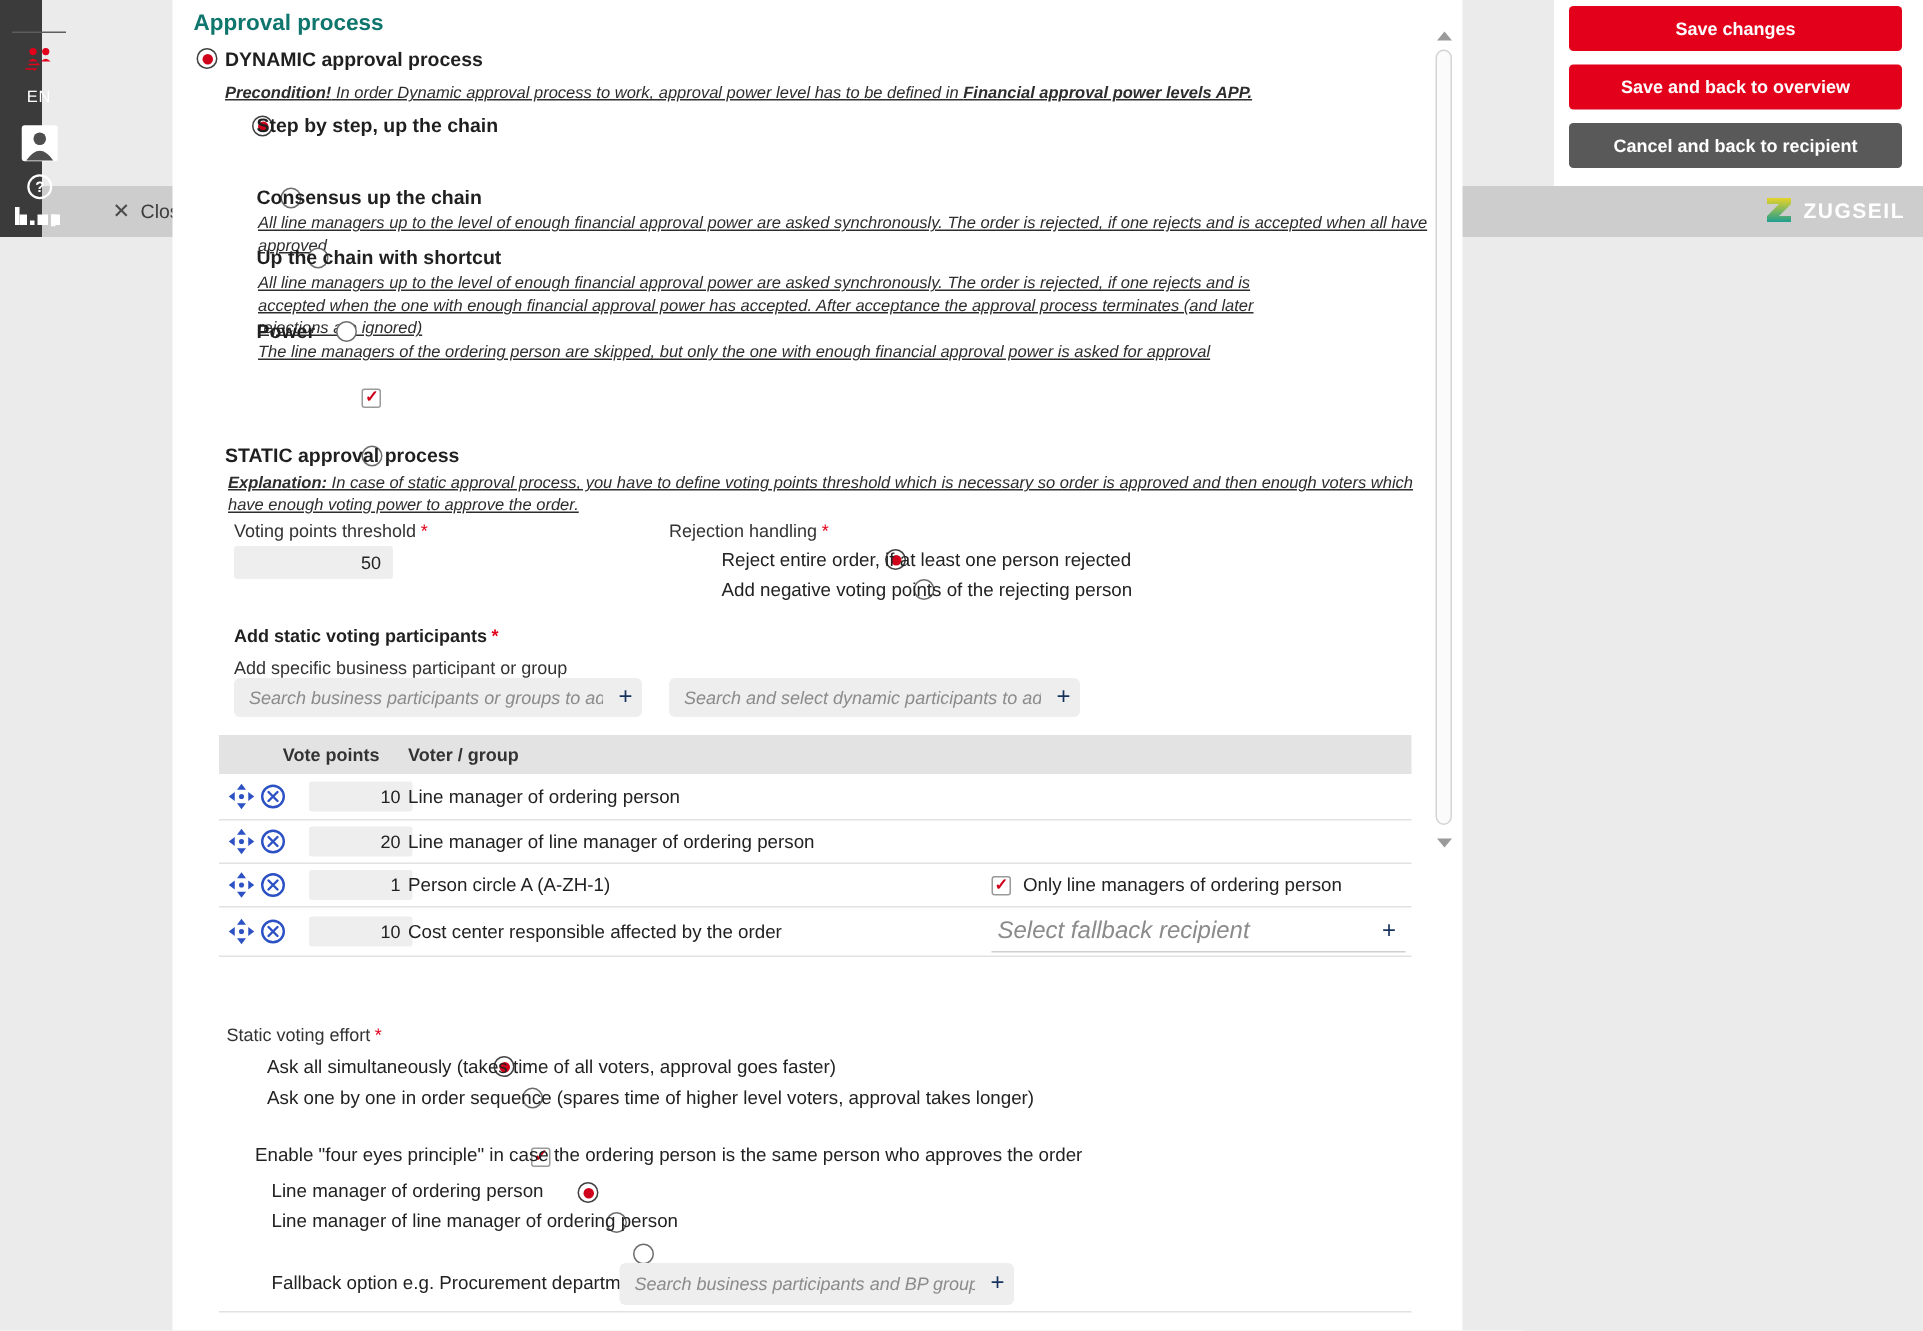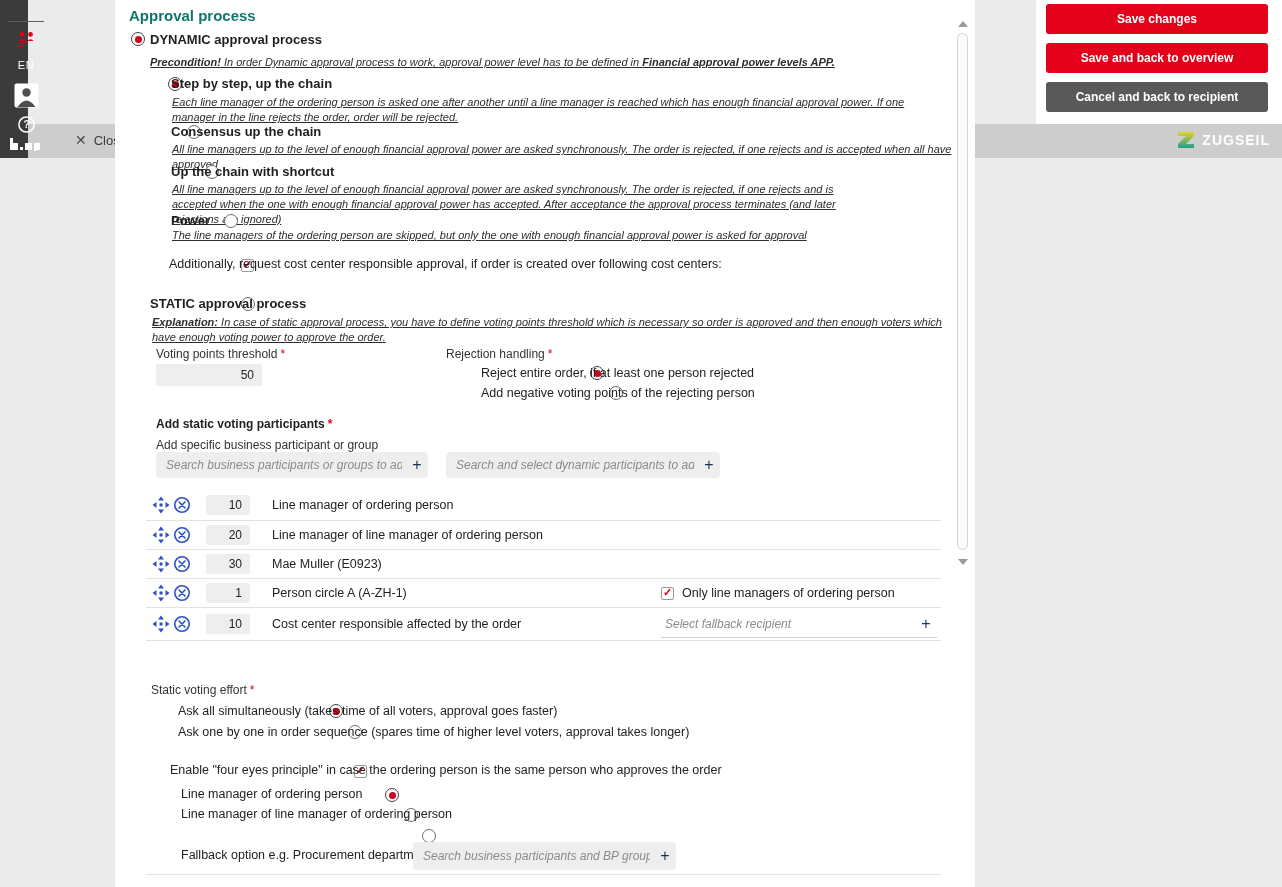--- a/index.html
+++ b/index.html
@@ -43,25 +43,25 @@
   .numin{background:#eeeeee;border:none;border-radius:2px;text-align:right;padding-right:8px;font-family:"Liberation Sans",sans-serif;font-size:12px;color:#222;box-sizing:border-box;}
   
   .tbl{position:absolute;left:31px;top:490px;width:795px;}
   .thead{height:26px;background:#e3e3e3;display:flex;align-items:center;}
   .th-points{width:107px;text-align:right;font-size:12px;font-weight:bold;color:#333;}
   .th-voter{margin-left:19px;font-size:12px;font-weight:bold;color:#333;}
   .trow{position:relative;display:flex;align-items:center;border-bottom:1px solid #e2e2e2;}
   .rowicon{width:18px;height:18px;cursor:pointer;}
   .micon{position:absolute;left:6px;}
   .dicon{position:absolute;left:27px;}
-  .pts{position:absolute;left:60px;width:44px;height:20px;}
+  .pts{position:absolute;left:60px;width:69px;height:20px;}
   .voter{position:absolute;left:126px;font-size:12.5px;color:#222;}
   .rowopt{position:absolute;left:515px;display:flex;align-items:center;gap:8px;}
   .ulin{display:flex;align-items:center;width:276px;border-bottom:1px solid #cfcfcf;height:26px;}
-  .ulin input{flex:1;border:none;outline:none;background:transparent;font-family:"Liberation Sans",sans-serif;font-size:12px;font-style:italic;color:#7f1d1d;padding:0 4px;}
+  .ulin input{flex:1;border:none;outline:none;background:transparent;font-family:"Liberation Sans",sans-serif;font-size:16px;font-style:italic;color:#7f1d1d;padding:0 4px;}
   .ulin input::placeholder{color:#8b8b8b;font-style:italic;}
   
   .sb-arrow{position:absolute;left:841px;width:14px;height:12px;display:flex;justify-content:center;align-items:center;cursor:pointer;}
   .tri-up{width:0;height:0;border-left:5px solid transparent;border-right:5px solid transparent;border-bottom:6px solid #9a9a9a;}
   .tri-down{width:0;height:0;border-left:5px solid transparent;border-right:5px solid transparent;border-top:6px solid #9a9a9a;}
   .sb-thumb{position:absolute;left:842px;top:33px;width:11px;height:517px;background:#fbfbfb;border:1px solid #d4d4d4;border-radius:6px;box-sizing:border-box;cursor:pointer;}
 </style>
 </head>
 <body>
 
@@ -139,36 +139,34 @@
     
     <span class="abs radio sel" style="left:16px;top:32px;"></span>
     <div class="abs blbl" style="left:35px;top:32px;"></div>
     <div class="abs blbl" style="left:35px;top:32px;">DYNAMIC approval process</div>
     <div class="abs desc" style="left:35px;top:55px;width:800px;">
       <b>Precondition!</b><span> In order Dynamic approval process to work, approval power level has to be defined in </span><b>Financial approval power levels APP.</b>
     </div>
 
     <span class="abs radio sel" style="left:35px;top:77px;"></span>
     <div class="abs blbl" style="left:56px;top:76px;">Step by step, up the chain</div>
-    <div class="abs desc" style="left:57px;top:95px;width:755px;">Each line manager of the ordering person is asked one after another until a line manager is reached which has enough financial approval power. If one  manager in the line rejects the order, order will be rejected.</div>
 
     <span class="abs radio" style="left:35px;top:125px;"></span>
     <div class="abs blbl" style="left:56px;top:124px;">Consensus up the chain</div>
     <div class="abs desc" style="left:57px;top:142px;width:800px;">All line managers up to the level of enough financial approval power are asked synchronously. The order is rejected, if one rejects and is accepted when all have approved</div>
 
     <span class="abs radio" style="left:35px;top:165px;"></span>
     <div class="abs blbl" style="left:56px;top:164px;">Up the chain with shortcut</div>
     <div class="abs desc" style="left:57px;top:182px;width:700px;">All line managers up to the level of enough financial approval power are asked synchronously. The order is rejected, if one rejects and is accepted when the one with enough financial approval power has accepted. After acceptance the approval process terminates (and later rejections are ignored)</div>
 
     <span class="abs radio" style="left:35px;top:214px;"></span>
     <div class="abs blbl" style="left:56px;top:213px;">Power</div>
     <div class="abs desc" style="left:57px;top:228px;width:800px;">The line managers of the ordering person are skipped, but only the one with enough financial approval power is asked for approval</div>
 
     <span class="abs cb checked" style="left:34px;top:258px;"></span>
-    <div class="abs lbl" style="left:54px;top:257px;">Additionally, request cost center responsible approval, if order is created over following cost centers:</div>
 
     
     <span class="abs radio" style="left:16px;top:297px;"></span>
     <div class="abs blbl" style="left:35px;top:296px;">STATIC approval process</div>
     <div class="abs desc" style="left:37px;top:315px;width:790px;">
       <b>Explanation:</b><span> In case of static approval process, you have to define voting points threshold which is necessary so order is approved and then enough voters which have enough voting power to approve the order.</span>
     </div>
 
     <div class="abs slbl" style="left:41px;top:347px;"><span>Voting points threshold</span><span class="req">*</span></div>
     <input class="abs numin" style="left: 41px; top: 364px; width: 106px; height: 22px;" readonly="" value="50">
@@ -188,20 +186,24 @@
     </div>
 
     <div class="abs slbl" style="left:331px;top:438px;margin-top:16px;">Add dynamic voters</div>
     <div class="searchwrap" style="left:331px;top:452px;width:274px;">
       <input placeholder="Search and select dynamic participants to add" style="">
       <span class="plus">+</span>
     </div>
 
     
     <div class="tbl">
+      <div class="thead">
+        <div class="th-points">Vote points</div>
+        <div class="th-voter">Voter / group</div>
+      </div>
 
       <div class="trow" style="height:30px;">
         <svg class="rowicon micon" viewBox="0 0 18 18">
             <g fill="#2b51c4">
               <circle cx="9" cy="9" r="1.7"></circle>
               <path d="M9 0.5 L12 4.5 H6 Z"></path>
               <path d="M9 17.5 L12 13.5 H6 Z"></path>
               <path d="M0.5 9 L4.5 6 V12 Z"></path>
               <path d="M17.5 9 L13.5 6 V12 Z"></path>
             </g>
@@ -225,37 +227,20 @@
             </g>
           </svg>
         <svg class="rowicon dicon" viewBox="0 0 18 18">
             <circle cx="9" cy="9" r="7.2" fill="none" stroke="#2b51c4" stroke-width="1.6"></circle>
             <path d="M6 6 L12 12 M12 6 L6 12" stroke="#2b51c4" stroke-width="1.6" stroke-linecap="round"></path>
           </svg>
         <input class="numin pts" readonly="" value="20" style="">
         <div class="voter">Line manager of line manager of ordering person</div>
       </div>
 
-      <div class="trow" style="height:28px;">
-        <svg class="rowicon micon" viewBox="0 0 18 18">
-            <g fill="#2b51c4">
-              <circle cx="9" cy="9" r="1.7"></circle>
-              <path d="M9 0.5 L12 4.5 H6 Z"></path>
-              <path d="M9 17.5 L12 13.5 H6 Z"></path>
-              <path d="M0.5 9 L4.5 6 V12 Z"></path>
-              <path d="M17.5 9 L13.5 6 V12 Z"></path>
-            </g>
-          </svg>
-        <svg class="rowicon dicon" viewBox="0 0 18 18">
-            <circle cx="9" cy="9" r="7.2" fill="none" stroke="#2b51c4" stroke-width="1.6"></circle>
-            <path d="M6 6 L12 12 M12 6 L6 12" stroke="#2b51c4" stroke-width="1.6" stroke-linecap="round"></path>
-          </svg>
-        <input class="numin pts" readonly="" value="30" style="">
-        <div class="voter">Mae Muller (E0923)</div>
-      </div>
 
       <div class="trow" style="height:28px;">
         <svg class="rowicon micon" viewBox="0 0 18 18">
             <g fill="#2b51c4">
               <circle cx="9" cy="9" r="1.7"></circle>
               <path d="M9 0.5 L12 4.5 H6 Z"></path>
               <path d="M9 17.5 L12 13.5 H6 Z"></path>
               <path d="M0.5 9 L4.5 6 V12 Z"></path>
               <path d="M17.5 9 L13.5 6 V12 Z"></path>
             </g>

